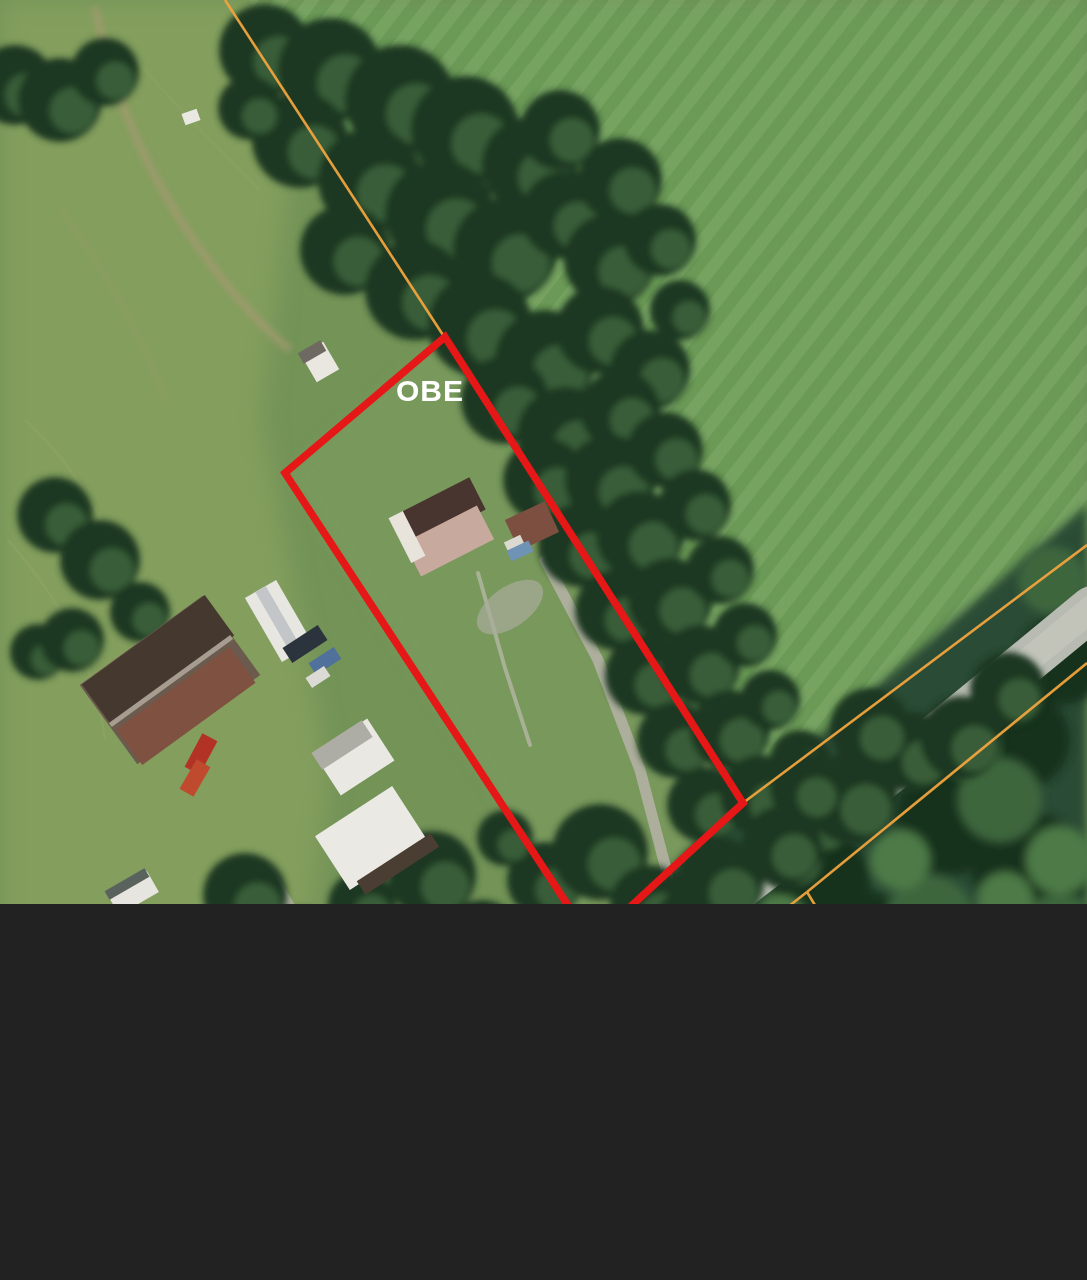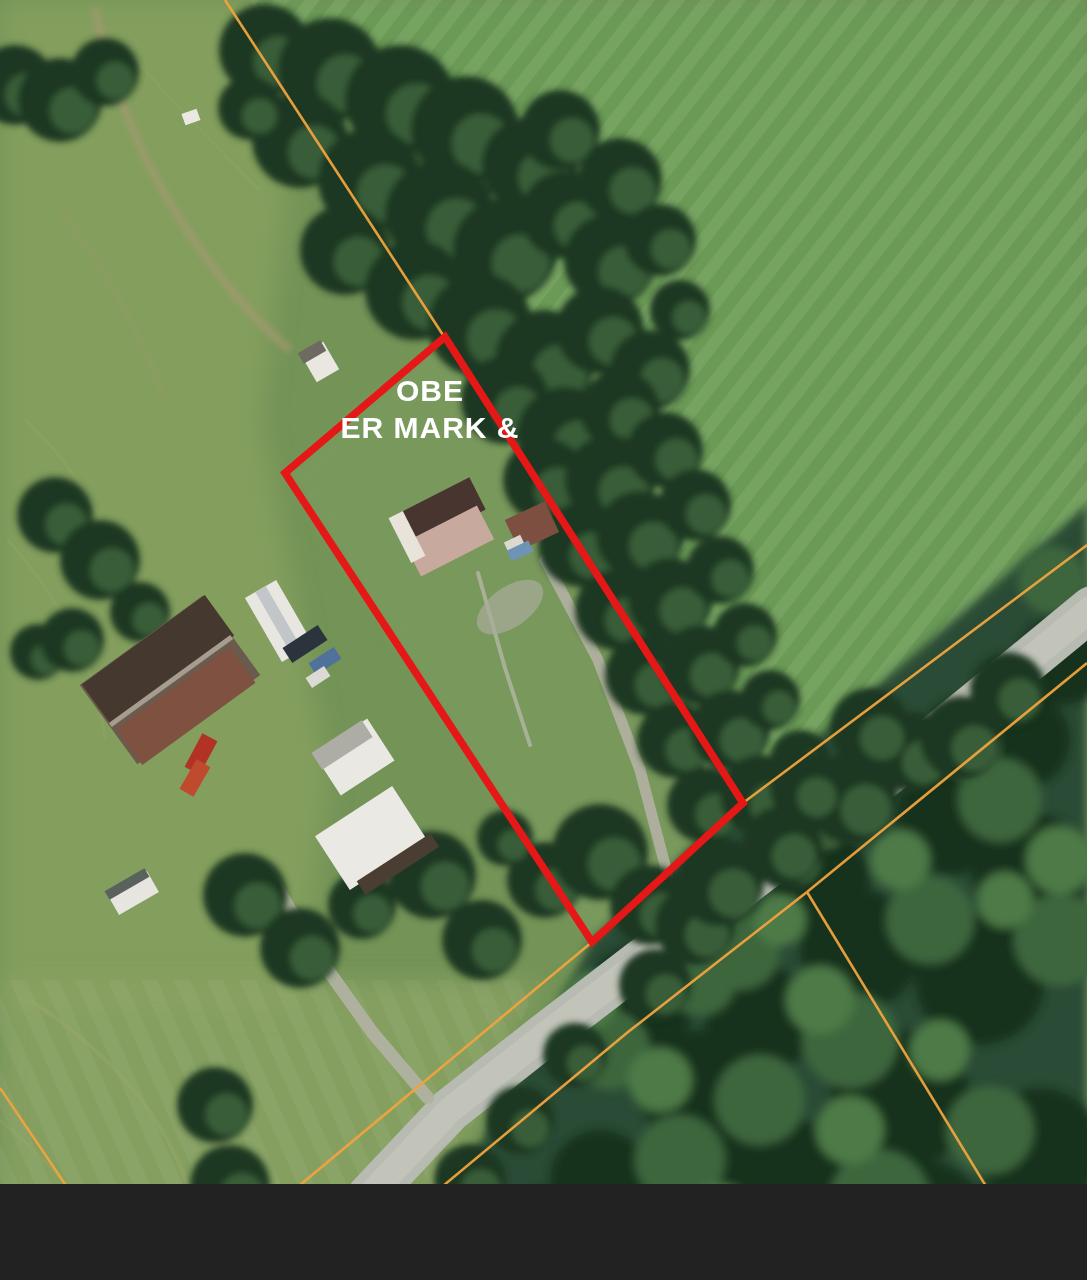--- a/index.html
+++ b/index.html
@@ -1,18 +1,18 @@
 <!DOCTYPE html>
 <html><head>
 <meta charset="utf-8">
 <style>
   html,body{margin:0;padding:0;background:#222;}
   .stage{
     position:relative;
-    width:1087px;height:1184px;
+    width:1087px;height:904px;
     overflow:hidden;
     background:#8b5cf6;
     font-family:"Liberation Sans", sans-serif;
   }
   .stage svg{position:absolute;left:0;top:0;display:block;}
   .owner-label{
     position:absolute;
     left:318px;top:372px;width:224px;
     text-align:center;
     font-size:30px;
@@ -324,15 +324,14 @@
         <polyline points="807,892 628,1032 330,1280" fill="none" stroke="#f0a33e" stroke-width="2.6" opacity="0.95"></polyline>
         <polyline points="0,1088 130,1280" fill="none" stroke="#f0a33e" stroke-width="2.6" opacity="0.95"></polyline>
       </g>
     <g id="gParcel">
         <polygon points="445,337 743,803 592,942 285,473" fill="none" stroke="#e51717" stroke-width="7.5" stroke-linejoin="miter"></polygon>
       </g>
   </svg>
 
   <div class="owner-label" style="color: rgb(255, 255, 255);">
     <div>OBE</div>
-    <div>ER MARK &amp;</div>
   </div>
 </div>
 
 </body></html>

